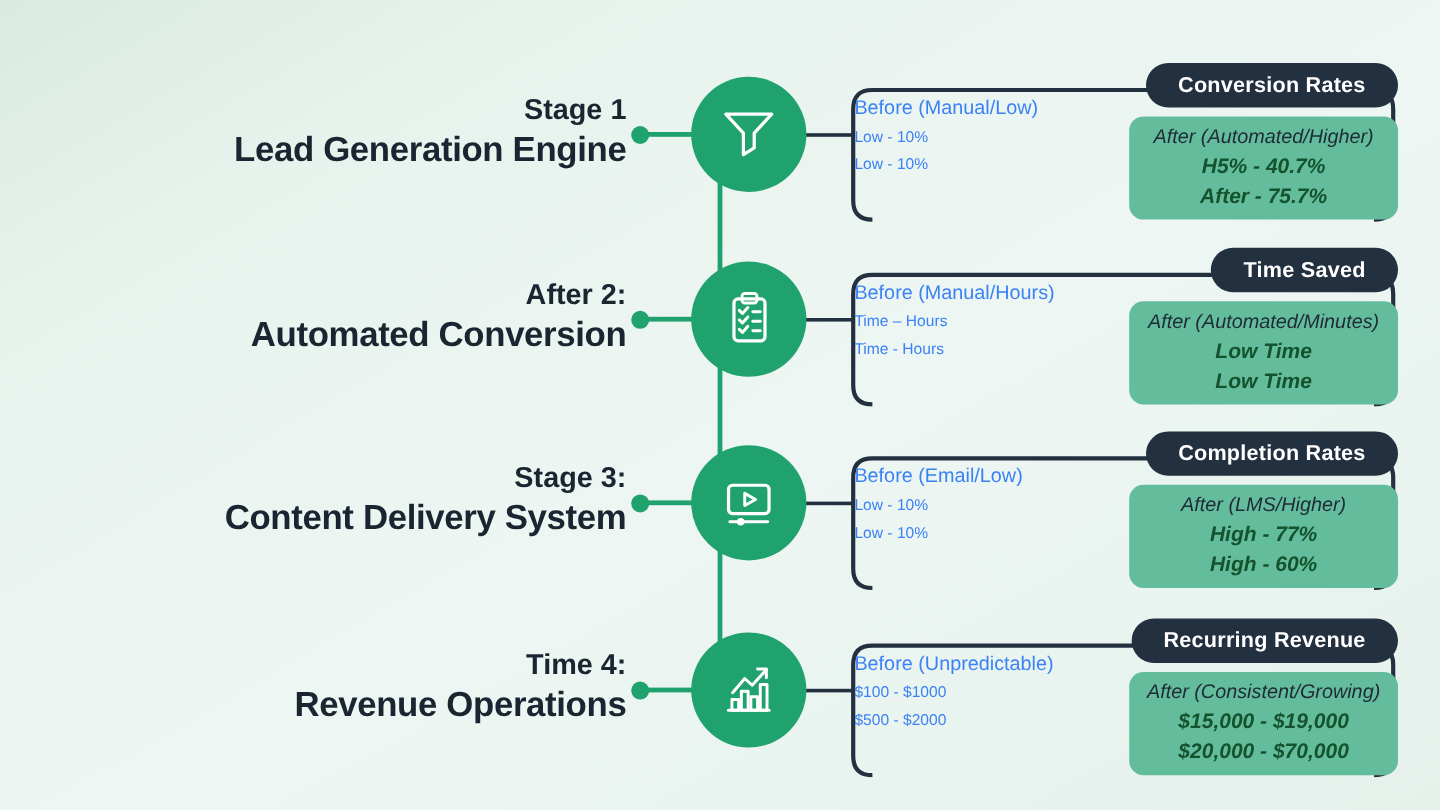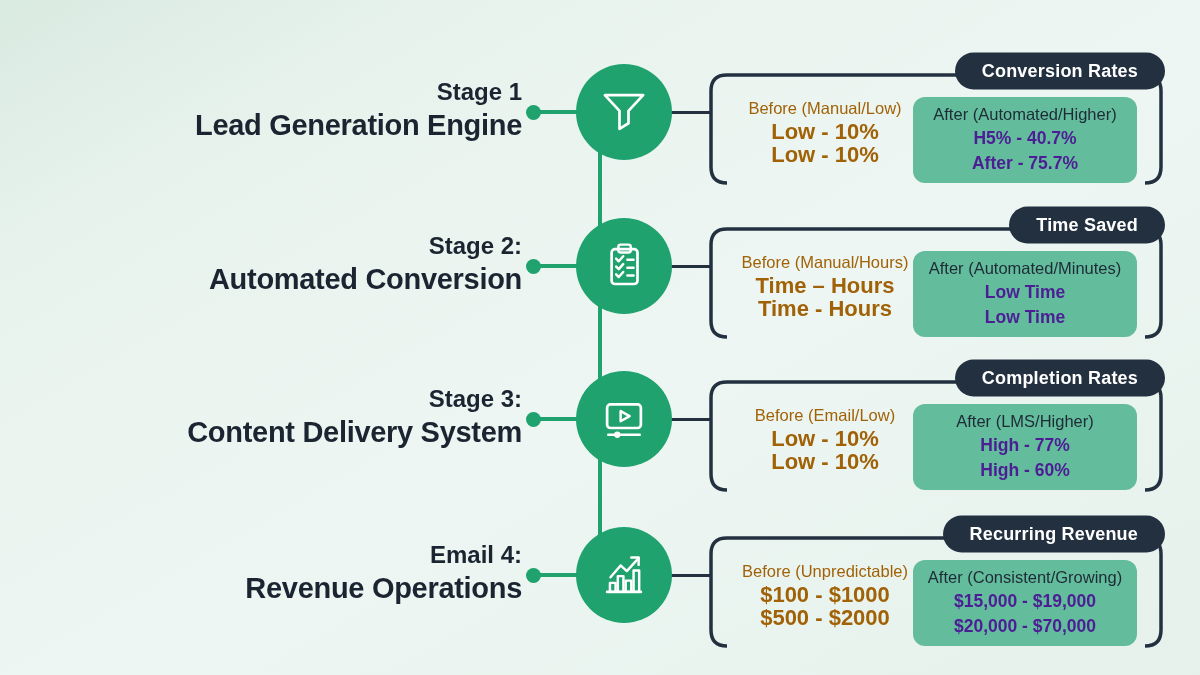--- a/index.html
+++ b/index.html
@@ -23,28 +23,28 @@
 
   .node { position:absolute; left:552px; top:0; width:96px; height:96px; border-radius:50%;
           background:#1fa26e; display:flex; align-items:center; justify-content:center; z-index:2; }
   .node svg { width:54px; height:54px; }
 
   .bracket { position:absolute; left:683px; top:7px; z-index:1; }
   .metric-head { position:absolute; left:683px; top:7px; width:458px; display:flex; justify-content:flex-end; z-index:4; }
   .pill { transform:translateY(-50%); background:#233040; color:#ffffff; font-size:18px; font-weight:bold;
           padding:8px 27px; border-radius:22px; white-space:nowrap; letter-spacing:0.2px; }
 
-  .before { position:absolute; left:688px; top:33px; width:226px; text-align:center; color:#a16207; z-index:3; }
+  .before { position:absolute; left:688px; top:15px; width:226px; color:#3b82f6; z-index:3; }
   .before-title { font-size:16.5px; line-height:23px; }
-  .before-line  { font-size:22px;  line-height:23px;font-weight:bold; }
+  .before-line  { font-size:13px;  line-height:23px; }
 
-  .after { position:absolute; left:889px; top:33px; width:224px; height:86px; background:#63bd9c;
-           border-radius:12px; text-align:center; padding-top:5px; z-index:3; }
+  .after { position:absolute; left:917px; top:33px; width:224px; height:86px; background:#63bd9c;
+           border-radius:12px; text-align:center; padding-top:5px; z-index:3;font-style:italic; }
   .after-title { font-size:16.5px; line-height:24px; color:#1e2a36; }
-  .after-line  { font-size:17.5px; line-height:25px; color:#4c1d95; font-weight:bold; }
+  .after-line  { font-size:17.5px; line-height:25px; color:#14532d; font-weight:bold; }
 
   .ic { fill:none; stroke:#ffffff; stroke-width:2.4; stroke-linecap:round; stroke-linejoin:round; }
   .ic-thin { fill:none; stroke:#ffffff; stroke-width:2.2; stroke-linecap:round; stroke-linejoin:round; }
 </style>
 </head>
 <body>
 
 <div class="vline"></div>
 
 <div class="row r0">
@@ -73,21 +73,21 @@
     <div class="before-line">Low - 10%</div>
     <div class="before-line">Low - 10%</div>
   </div>
   <div class="metric-head">
     <div class="pill">Conversion Rates</div>
   </div>
 </div>
 
 <div class="row r1">
   <div class="stage-title">
-    <div class="stage-label">Stage 2:</div>
+    <div class="stage-label">After 2:</div>
     <div class="stage-name">Automated Conversion</div>
   </div>
   <div class="dot"></div>
   <div class="gline"></div>
   <div class="dline"></div>
   <div class="node">
     <svg viewBox="0 0 48 48">
       <rect class="ic" x="13" y="9" width="23" height="31" rx="3"></rect>
       <rect class="ic-thin" x="19" y="5" width="11" height="7" rx="2" fill="#1fa26e"></rect>
       <path class="ic-thin" d="M17 17.5l2.3 2.3 4-4.5"></path>
@@ -145,21 +145,21 @@
     <div class="before-line">Low - 10%</div>
     <div class="before-line">Low - 10%</div>
   </div>
   <div class="metric-head">
     <div class="pill">Completion Rates</div>
   </div>
 </div>
 
 <div class="row r3">
   <div class="stage-title">
-    <div class="stage-label">Email 4:</div>
+    <div class="stage-label">Time 4:</div>
     <div class="stage-name">Revenue Operations</div>
   </div>
   <div class="dot"></div>
   <div class="gline"></div>
   <div class="dline"></div>
   <div class="node">
     <svg viewBox="0 0 48 48">
       <path class="ic" d="M9 39h30"></path>
       <rect class="ic-thin" x="11.5" y="31" width="5" height="8"></rect>
       <rect class="ic-thin" x="18.5" y="25" width="5" height="14"></rect>

